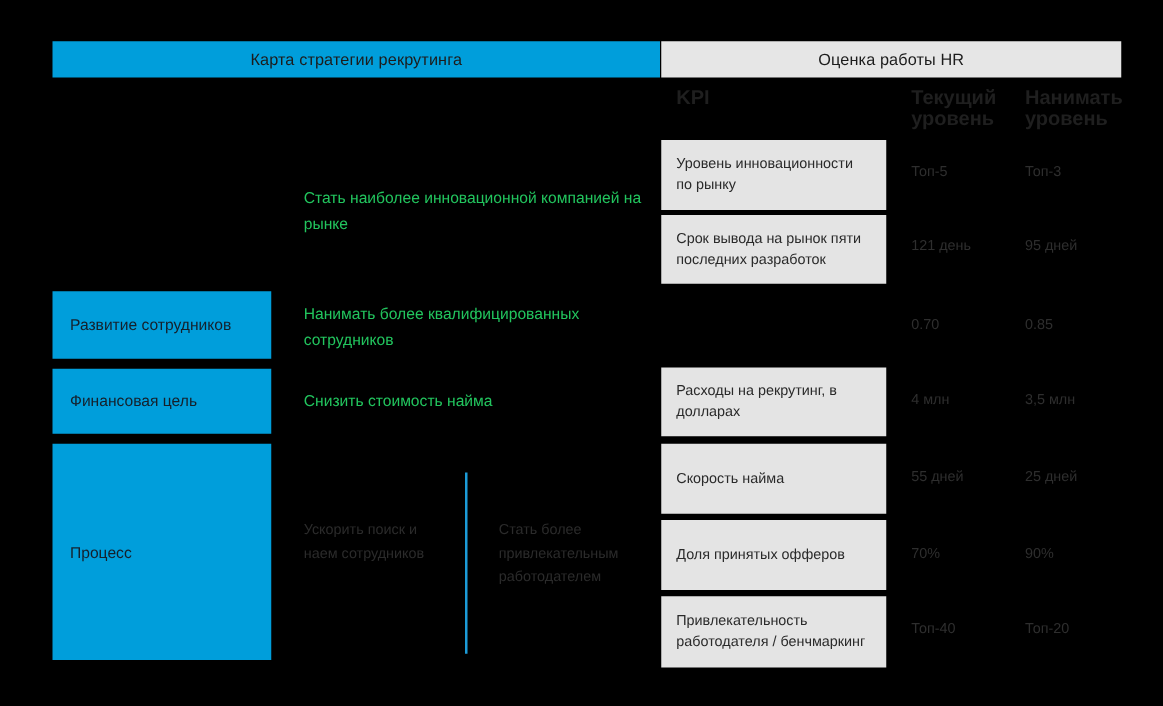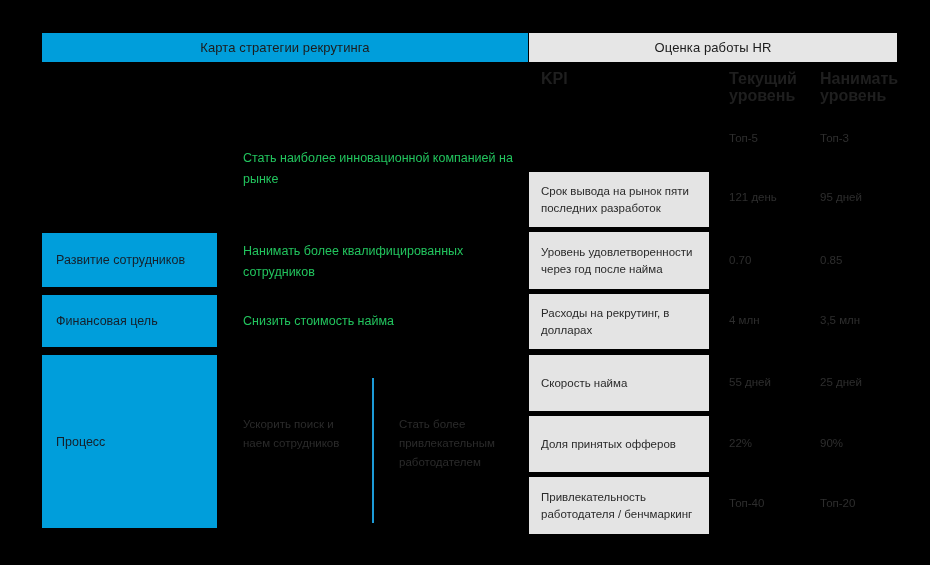--- a/index.html
+++ b/index.html
@@ -159,40 +159,40 @@
     <span>Процесс</span>
   </div>
   <div id="text-process-a">Ускорить поиск и наем сотрудников</div>
   <div id="process-divider"></div>
   <div id="text-process-b">Стать более привлекательным работодателем</div>
 
   <div class="kpi-col-header" id="kpi-head-name">KPI</div>
   <div class="kpi-col-header" id="kpi-head-current">Текущий уровень</div>
   <div class="kpi-col-header" id="kpi-head-target">Нанимать уровень</div>
 
+  <div class="kpi-cell" style="top:112px;  height:56px;">Уровень инновационности по рынку</div>
   <div class="kpi-value current" style="top:132px;">Топ-5</div>
   <div class="kpi-value target" style="top:132px;">Топ-3</div>
 
   <div class="kpi-cell" style="top:172px;  height:55px;">Срок вывода на рынок пяти последних разработок</div>
   <div class="kpi-value current" style="top:191px;">121 день</div>
   <div class="kpi-value target" style="top:191px;">95 дней</div>
 
-  <div class="kpi-cell" style="top:232px;  height:57px;">Уровень удовлетворенности через год после найма</div>
   <div class="kpi-value current" style="top:254px;">0.70</div>
   <div class="kpi-value target" style="top:254px;">0.85</div>
 
   <div class="kpi-cell" style="top:294px;  height:55px;">Расходы на рекрутинг, в долларах</div>
   <div class="kpi-value current" style="top:314px;">4 млн</div>
   <div class="kpi-value target" style="top:314px;">3,5 млн</div>
 
   <div class="kpi-cell" style="top:355px;  height:56px;">Скорость найма</div>
   <div class="kpi-value current" style="top:376px;">55 дней</div>
   <div class="kpi-value target" style="top:376px;">25 дней</div>
 
   <div class="kpi-cell" style="top:416px;  height:56px;">Доля принятых офферов</div>
-  <div class="kpi-value current" style="top:437px;">22%</div>
+  <div class="kpi-value current" style="top:437px;">70%</div>
   <div class="kpi-value target" style="top:437px;">90%</div>
 
   <div class="kpi-cell" style="top:477px;  height:57px;">Привлекательность работодателя / бенчмаркинг</div>
   <div class="kpi-value current" style="top:497px;">Топ-40</div>
   <div class="kpi-value target" style="top:497px;">Топ-20</div>
 
 </div>
 
 </body></html>

